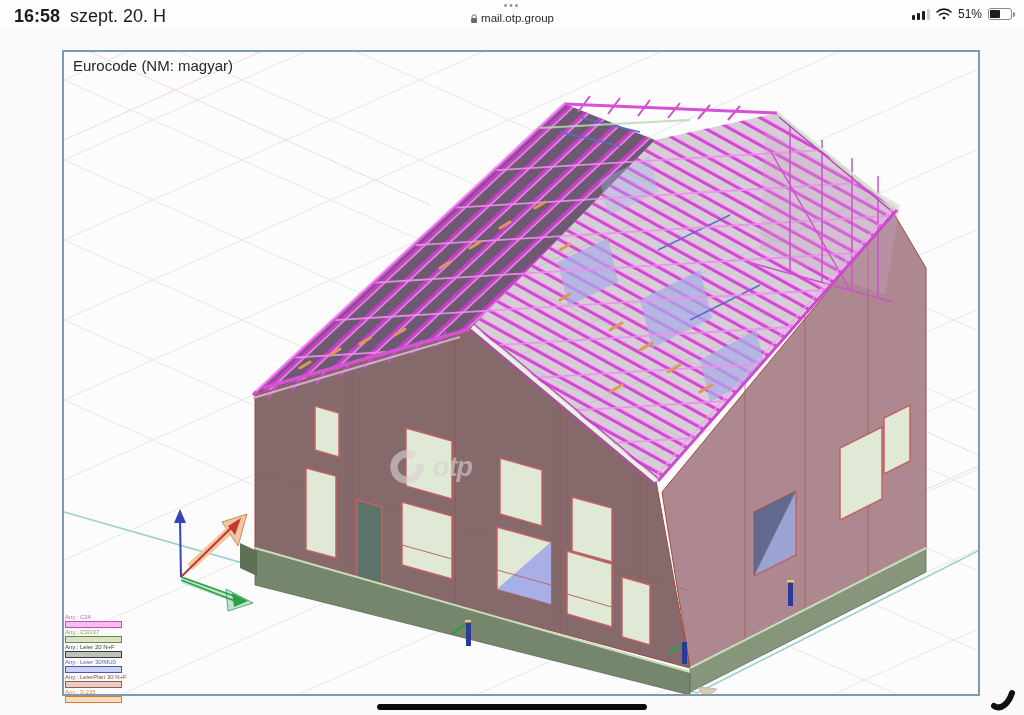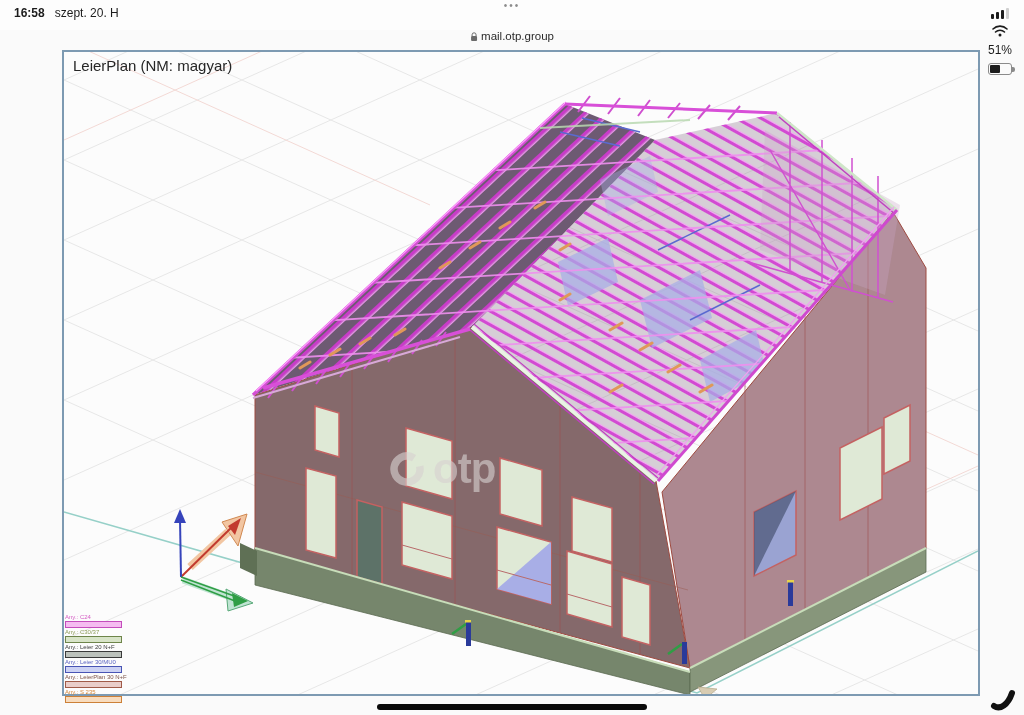--- a/index.html
+++ b/index.html
@@ -2,44 +2,44 @@
 <html><head>
 <meta charset="utf-8">
 <style>
   html,body{margin:0;padding:0;background:#ffffff;}
   *{box-sizing:border-box;}
   #screen{position:relative;width:1024px;height:715px;background:#fafafa;overflow:hidden;
           font-family:"Liberation Sans",sans-serif;-webkit-font-smoothing:antialiased;}
   
   .statusbar{position:absolute;left:0;top:0;width:1024px;height:30px;background:#fdfdfd;
              display:flex;align-items:flex-start;justify-content:space-between;padding:3px 12px 0 14px;}
-  .sb-left{display:flex;gap:10px;font-size:12px;color:#1c1c1c;padding-top:3px;}
+  .sb-left{display:flex;gap:10px;font-size:18px;color:#1c1c1c;padding-top:3px;}
   .sb-time{font-weight:bold;}
   .sb-center{position:absolute;left:50%;transform:translateX(-50%);top:1px;text-align:center;line-height:1;}
   .sb-dots{font-size:10px;color:#8c8c8c;letter-spacing:2px;}
-  .sb-url{display:flex;align-items:center;gap:3px;margin-top:20px;font-size:11.5px;color:#2a2a2a;justify-content:center;}
-  .sb-right{display:flex;align-items:center;gap:6px;padding-top:4px;flex-direction:column;}
+  .sb-url{display:flex;align-items:center;gap:3px;margin-top:2px;font-size:11.5px;color:#2a2a2a;justify-content:center;}
+  .sb-right{display:flex;align-items:center;gap:6px;padding-top:4px;}
   .sb-batt-pct{font-size:12px;color:#1c1c1c;}
   .batt{position:relative;width:24px;height:12px;border:1px solid #8a8a8a;border-radius:3px;padding:1px;}
   .batt-fill{height:100%;background:#1c1c1c;border-radius:1px;}
   .batt-nub{position:absolute;right:-4px;top:3px;width:2.5px;height:5px;background:#8a8a8a;border-radius:0 2px 2px 0;}
   
   .viewport{position:absolute;left:62px;top:50px;width:918px;height:646px;
             border:2px solid #7d9ab2;background:#fcfcfc;}
   .vp-title{position:absolute;left:9px;top:5px;font-size:15px;color:#262626;z-index:5;}
   .scene{position:absolute;left:0;top:0;width:100%;height:100%;}
   
   .legend{position:absolute;left:1px;top:562px;z-index:6;}
   .lg-item{margin-bottom:1px;}
   .lg-label{font-size:6px;line-height:7px;white-space:nowrap;}
   .lg-bar{width:57px;height:7px;border:1px solid #888;}
   
   .watermark{position:absolute;left:324px;top:396px;display:flex;align-items:center;gap:7px;
              z-index:4;pointer-events:none;}
-  .wm-brand{font-size:42px;font-weight:800;color:rgba(214,208,208,0.62);line-height:1;letter-spacing:-1px;text-align:right;}
+  .wm-brand{font-size:27px;font-weight:800;font-style:italic;color:rgba(214,208,208,0.62);line-height:1;letter-spacing:-1px;text-align:right;}
   .wm-suffix{font-size:27px;font-style:italic;font-weight:400;color:rgba(200,195,195,0.55);line-height:1;letter-spacing:-0.5px;}
   
   .homebar{position:absolute;left:377px;top:704px;width:270px;height:6px;background:#0a0a0a;border-radius:3px;}
   .hook{position:absolute;left:986px;top:684px;}
 </style>
 </head>
 <body>
 
 <div id="screen">
 
@@ -72,21 +72,21 @@
       </svg>
       <span class="sb-batt-pct">51%</span>
       <div class="batt">
         <div class="batt-fill" style="width:50%"></div>
         <div class="batt-nub"></div>
       </div>
     </div>
   </div>
 
   <div class="viewport">
-    <div class="vp-title">LeierPlan (NM: magyar)</div>
+    <div class="vp-title">Eurocode (NM: magyar)</div>
 
     <svg class="scene" viewBox="64 52 914 642" preserveAspectRatio="none">
       <defs>
         <pattern id="pA" width="15" height="15" patternUnits="userSpaceOnUse" patternTransform="rotate(47)">
           <rect width="15" height="15" fill="none"></rect>
           <rect x="0" width="3.5" height="15" fill="#c83cc8"></rect>
           <rect x="3.5" width="1.4" height="15" fill="#f49af4"></rect>
         </pattern>
         <pattern id="pB" width="12" height="12" patternUnits="userSpaceOnUse" patternTransform="rotate(-61)">
           <rect width="12" height="12" fill="none"></rect>

